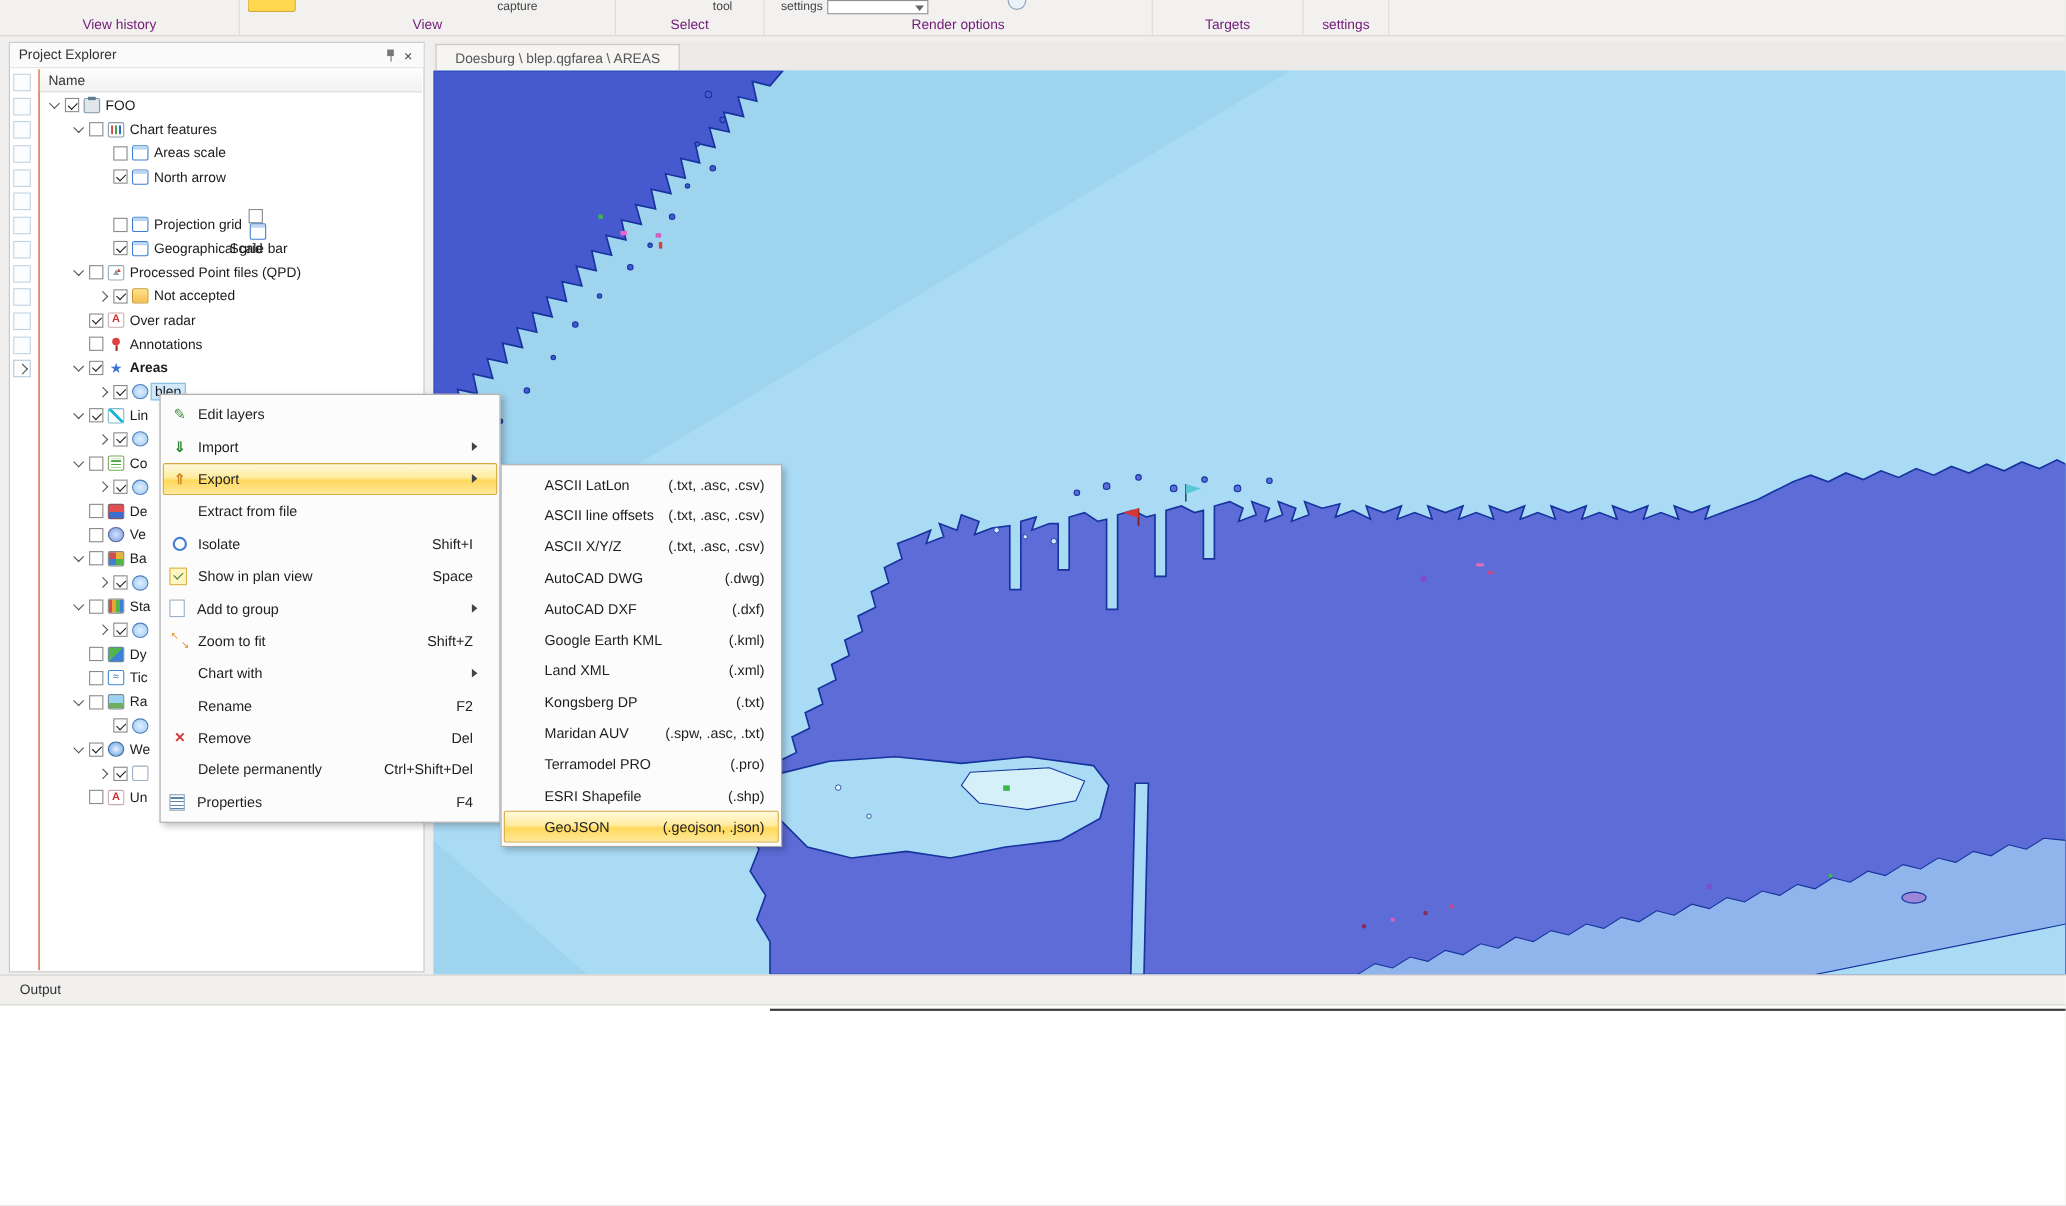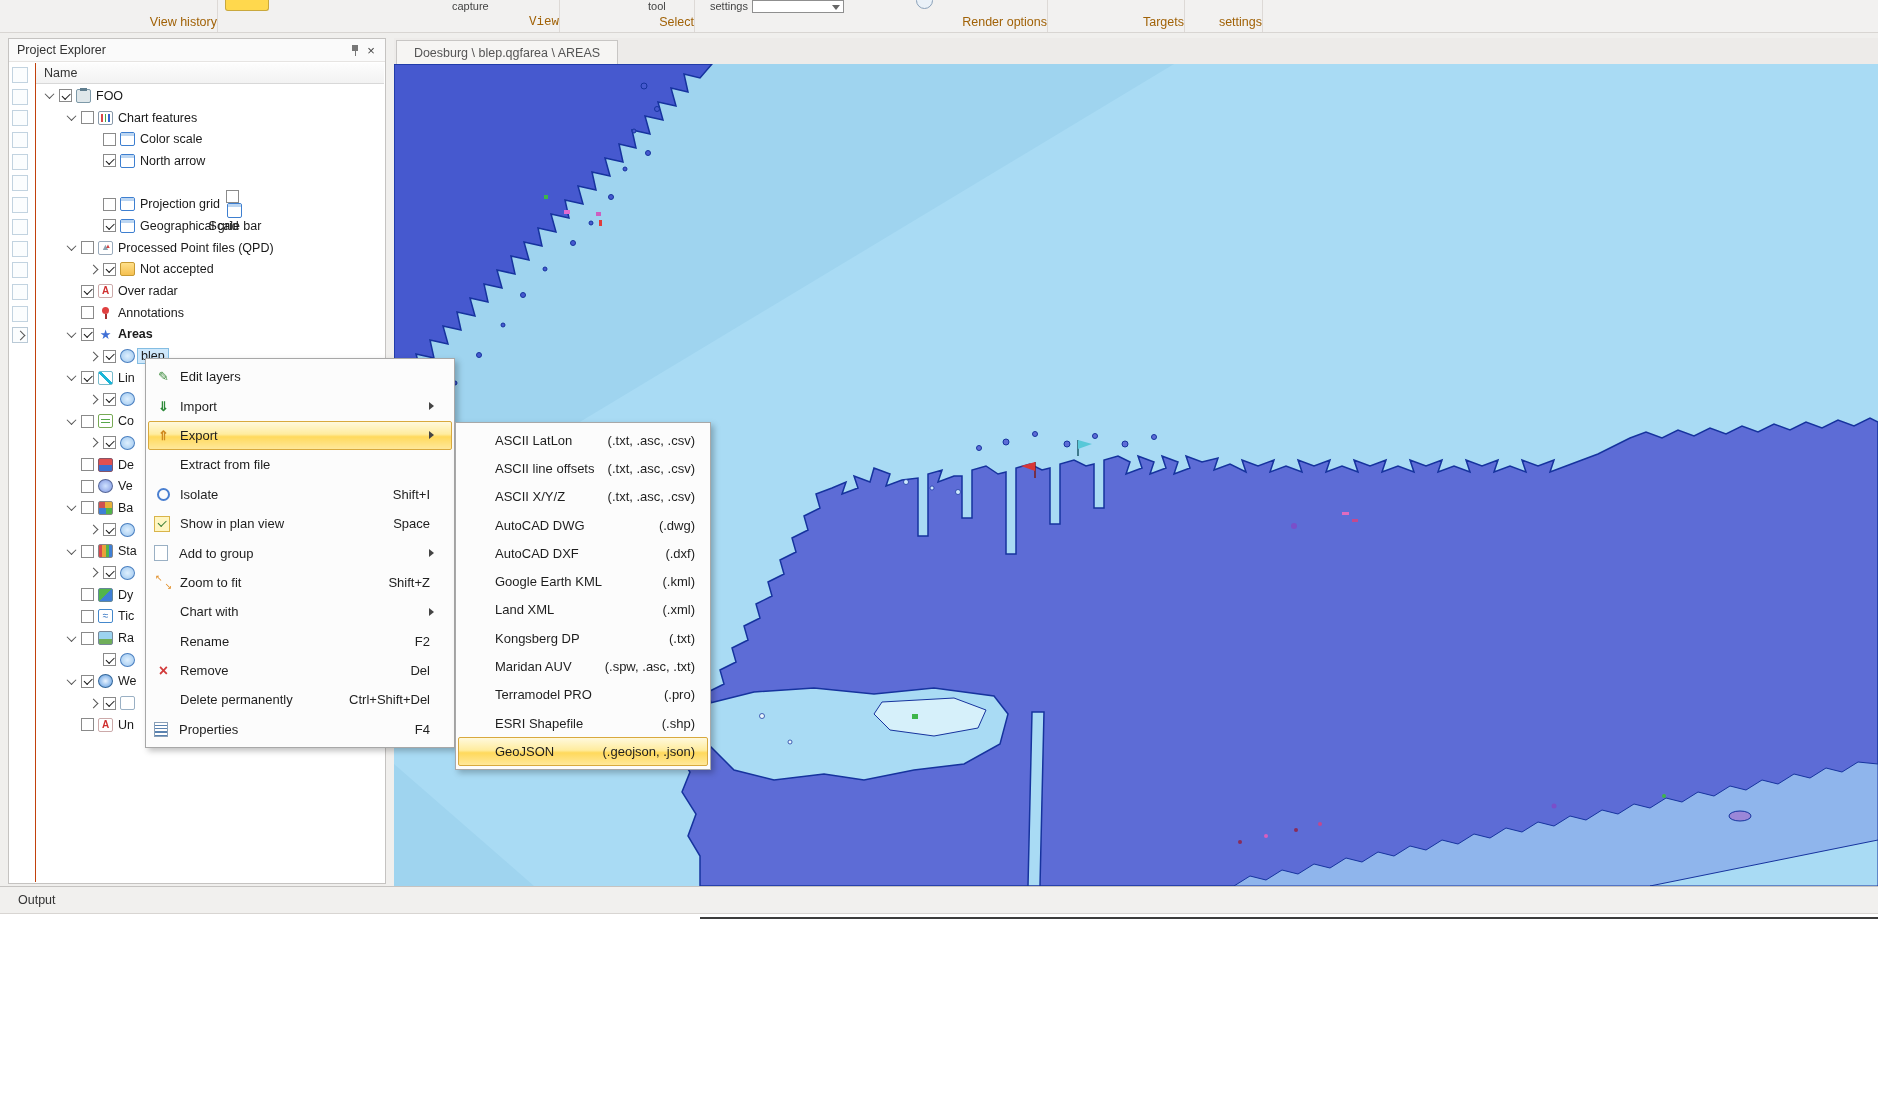--- a/index.html
+++ b/index.html
@@ -3,22 +3,22 @@
 <meta charset="utf-8">
 <style>
   html,body{margin:0;padding:0;background:#e8e6e4;}
   .app{position:relative;width:1878px;height:1096px;overflow:hidden;
        font-family:"Liberation Sans",sans-serif;font-size:12.5px;color:#1a1a1a;
        background:#f0efed;}
   
   .ribbon{position:absolute;left:0;top:0;width:100%;height:32px;background:#f2f1f0;
           border-bottom:1px solid #d8d5d2;}
   .rgroups{display:flex;height:32px;}
-  .rgroup{position:relative;display:flex;align-items:flex-end;justify-content:flex-end;
-          padding-bottom:3px;color:#a16207;border-right:1px solid #ddd9d6;box-sizing:border-box;}
+  .rgroup{position:relative;display:flex;align-items:flex-end;justify-content:center;
+          padding-bottom:3px;color:#701a75;border-right:1px solid #ddd9d6;box-sizing:border-box;}
   .ptext{position:absolute;top:0;font-size:11px;color:#444;}
   .yellow-btn{position:absolute;left:225px;top:0;width:44px;height:11px;background:#ffd84d;
           border:1px solid #c9a83d;border-top:none;border-radius:0 0 3px 3px;box-sizing:border-box;}
   .combo{position:absolute;left:752px;top:0;width:92px;height:13px;background:#fff;
           border:1px solid #8f8f8f;box-sizing:border-box;}
   .combo::after{content:"";position:absolute;right:3px;top:4px;border:4px solid transparent;
           border-top:5px solid #666;}
   .info-dot{position:absolute;left:916px;top:-8px;width:17px;height:17px;border-radius:50%;
           background:#eaf1f8;border:1px solid #8aa0b8;box-sizing:border-box;}
   
@@ -138,21 +138,21 @@
 </head>
 <body>
 
 <div class="app">
 
   <div class="ribbon">
     <div class="rgroups" id="ribbon-groups">
         <div class="rgroup" style="width: 218px;">
           <div class="rlabel">View history</div>
         </div>
-        <div class="rgroup" style="width: 342px; font-family: Liberation Mono, monospace;">
+        <div class="rgroup" style="width: 342px;">
           <div class="rlabel">View</div>
         </div>
         <div class="rgroup" style="width: 135px;">
           <div class="rlabel">Select</div>
         </div>
         <div class="rgroup" style="width: 353px;">
           <div class="rlabel">Render options</div>
         </div>
         <div class="rgroup" style="width: 137px;">
           <div class="rlabel">Targets</div>
@@ -217,21 +217,21 @@
               <span class="chev down"></span>
             </span>
             <span class="cb"></span>
             <span class="ti ti-chart"></span>
             <span class="tlabel">Chart features</span>
           </div>
           <div class="trow" style="padding-left: 48px;">
             <span class="expander"></span>
             <span class="cb"></span>
             <span class="ti ti-frame"></span>
-            <span class="tlabel">Color scale</span>
+            <span class="tlabel">Areas scale</span>
           </div>
           <div class="trow" style="padding-left: 48px;">
             <span class="expander"></span>
             <span class="cb">
               <span class="mark"></span>
             </span>
             <span class="ti ti-frame"></span>
             <span class="tlabel">North arrow</span>
           </div>
           <div class="trow" style="padding-left: 48px; flex-direction: column;">

